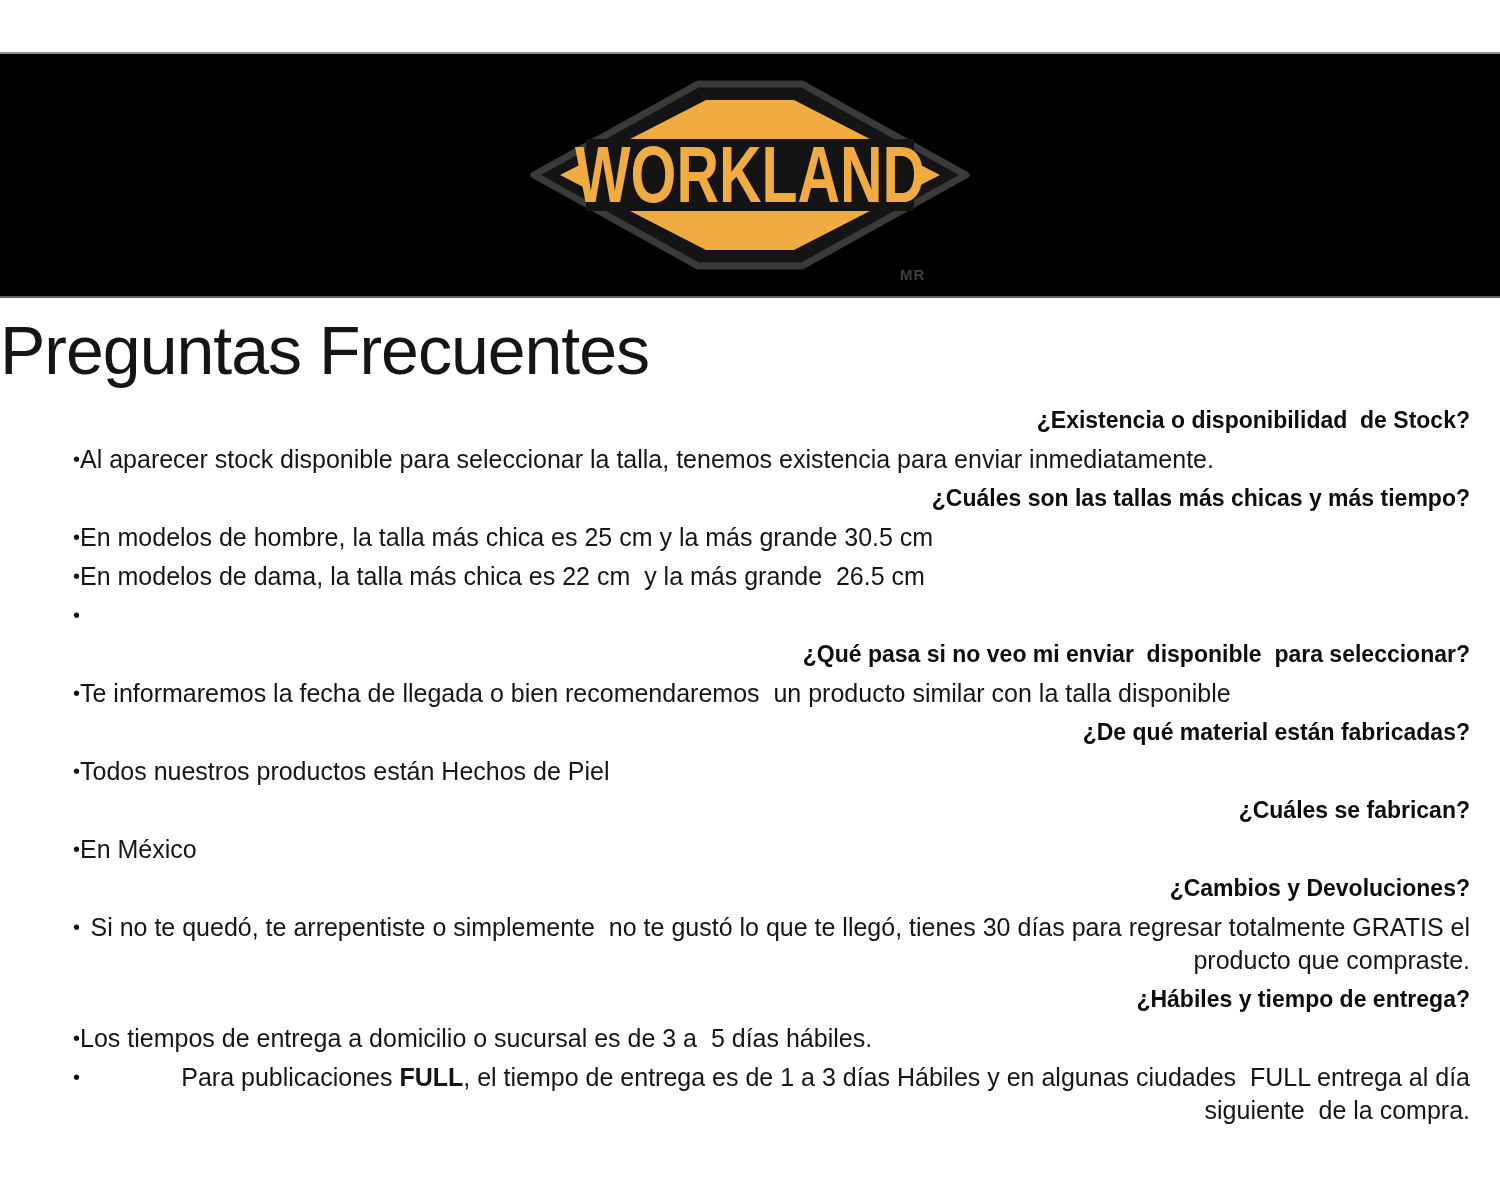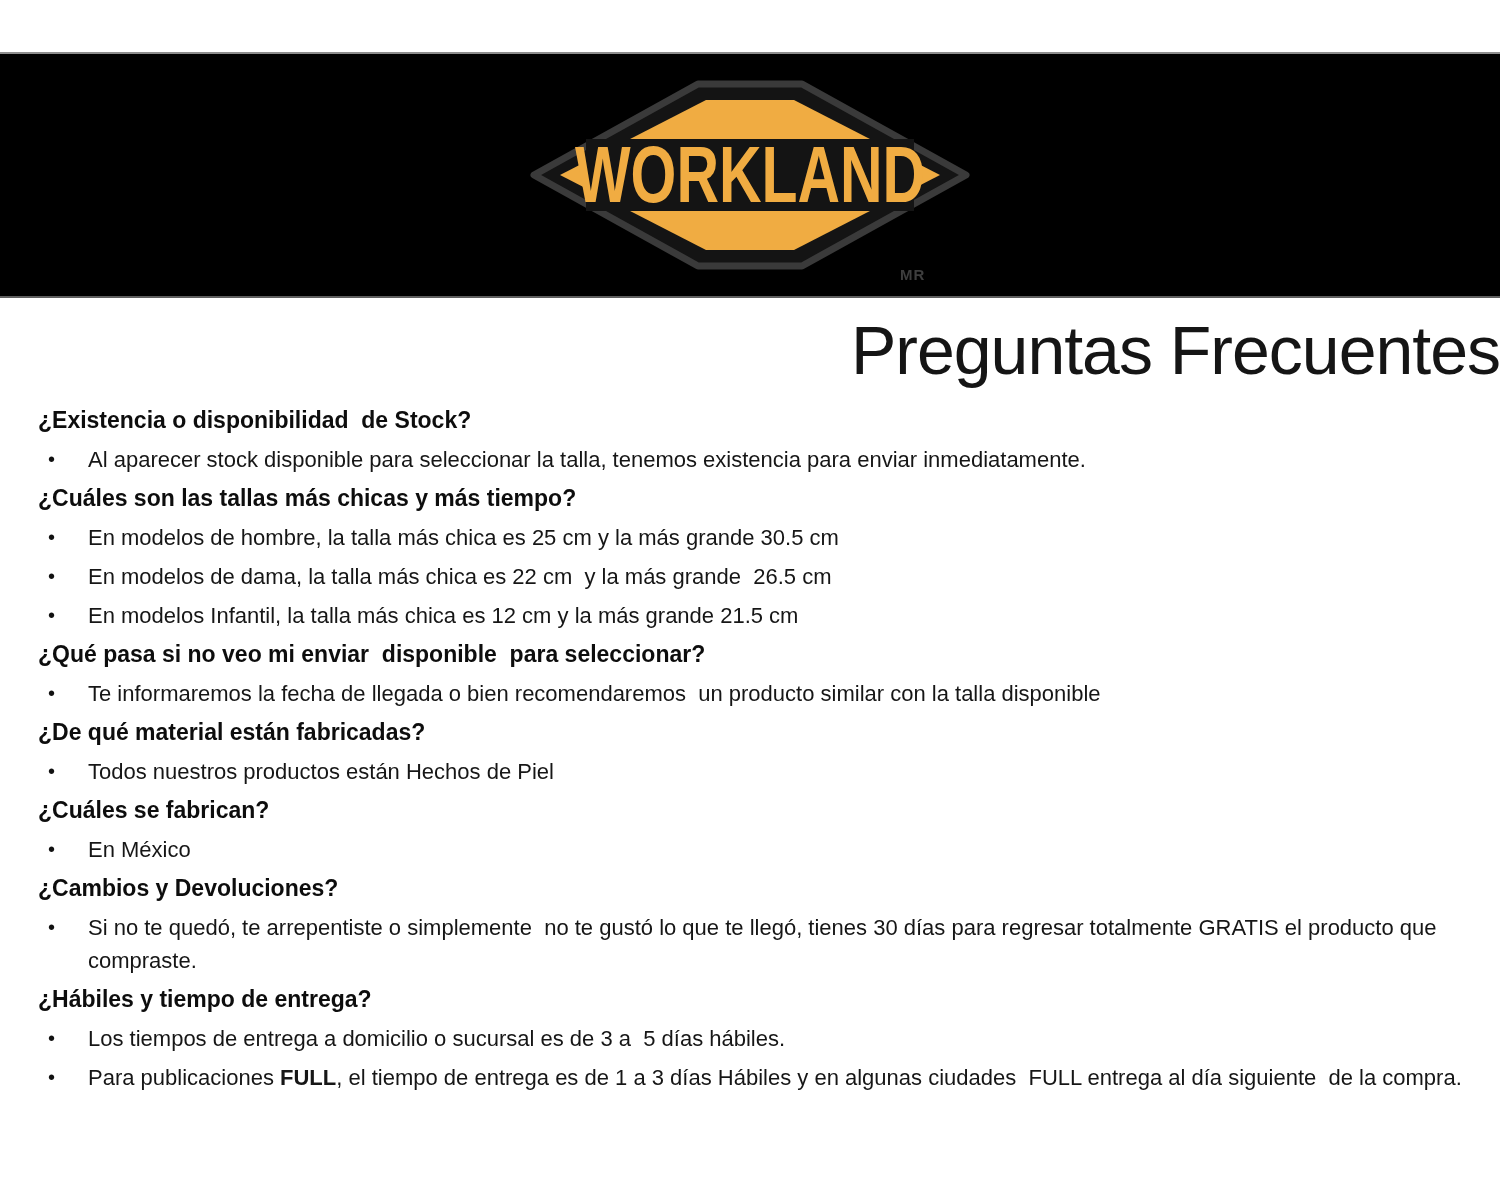--- a/index.html
+++ b/index.html
@@ -19,35 +19,35 @@
   .logo-brand-text {
     font-family:"Liberation Sans", sans-serif;
     font-weight:bold;
   }
   .trademark {
     position:absolute; left:calc(50% + 150px); top:212px;
     color:#3e3e3e; font-size:15px; font-weight:bold; letter-spacing:1px;
     font-family:"Liberation Sans", sans-serif;
   }
   .title {
-    text-align:right; font-size:68px; font-weight:400; color:#151515;
+    text-align:left; font-size:68px; font-weight:400; color:#151515;
     letter-spacing:-1px; margin:12px 0 14px 0; line-height:80px;
   }
-  .content { padding:0 38px; }
+  .content { padding:0 30px;text-align:right; }
   .q {
     font-size:23px; font-weight:700; color:#0d0d0d; line-height:33px;
     margin:0 0 6px 0; white-space:pre-wrap;
   }
   .bullet-row { display:flex; margin:0 0 6px 0; }
   .bullet {
     flex:0 0 50px; width:50px; box-sizing:border-box; padding-left:10px;
     font-size:20px; line-height:33px; color:#111111;
   }
   .bullet-text {
-    font-size:22px; line-height:33px; color:#161616;
+    font-size:25px; line-height:33px; color:#161616;
     white-space:pre-wrap; max-width:1390px;
   }
   .bullet-text b { font-weight:700; }
 </style>
 </head>
 <body>
 
 <div class="page">
 
   <div class="topstrip"></div>
@@ -76,21 +76,20 @@
     <div class="bullet-row">
       <div class="bullet">•</div>
       <div class="bullet-text">En modelos de hombre, la talla más chica es 25 cm y la más grande 30.5 cm</div>
     </div>
     <div class="bullet-row">
       <div class="bullet">•</div>
       <div class="bullet-text">En modelos de dama, la talla más chica es 22 cm  y la más grande  26.5 cm</div>
     </div>
     <div class="bullet-row">
       <div class="bullet">•</div>
-      <div class="bullet-text">En modelos Infantil, la talla más chica es 12 cm y la más grande 21.5 cm</div>
     </div>
 
     <div class="q">¿Qué pasa si no veo mi enviar  disponible  para seleccionar?</div>
     <div class="bullet-row">
       <div class="bullet">•</div>
       <div class="bullet-text">Te informaremos la fecha de llegada o bien recomendaremos  un producto similar con la talla disponible</div>
     </div>
 
     <div class="q">¿De qué material están fabricadas?</div>
     <div class="bullet-row">

